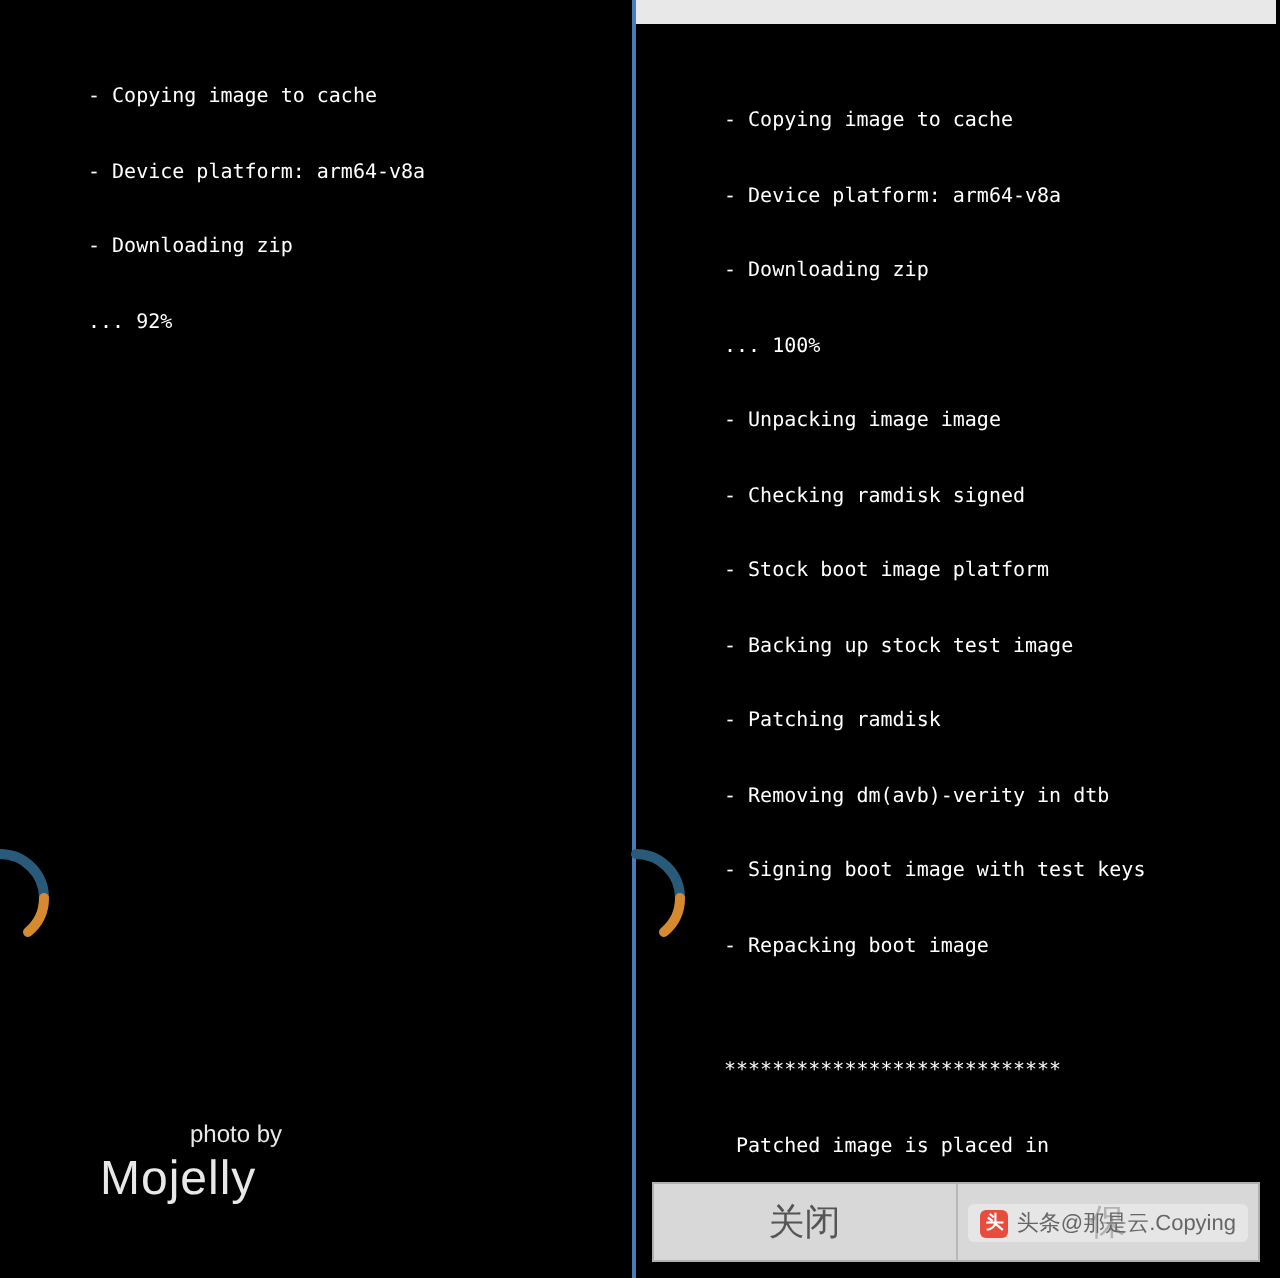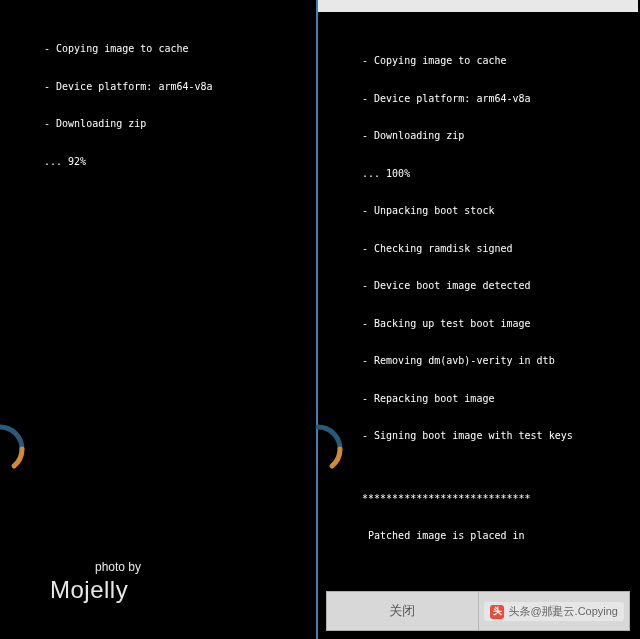--- a/index.html
+++ b/index.html
@@ -82,21 +82,21 @@
       background: #d8d8d8;
       display: flex;
       border: 1px solid #b0b0b0;
     }
     .btn {
       flex: 1;
       display: flex;
       align-items: center;
       justify-content: center;
       font-family: "Microsoft YaHei", sans-serif;
-      font-size: 13px;
+      font-size: 18px;
       color: #555;
       border-right: 1px solid #b8b8b8;
       cursor: pointer;
     }
     .btn:last-child { border-right: none; }
     .attribution {
       position: absolute;
       bottom: 18px;
       right: 14px;
       background: rgba(240,240,240,0.6);
@@ -145,27 +145,28 @@
     </div>
   </div>
 
   <div class="panel panel-right">
     <div class="top-bar"></div>
     <div class="terminal-content terminal-right">
       <span class="line">- Copying image to cache</span>
       <span class="line">- Device platform: arm64-v8a</span>
       <span class="line">- Downloading zip</span>
       <span class="line">... 100%</span>
-      <span class="line">- Unpacking boot stock</span>
+      <span class="line">- Unpacking image image</span>
       <span class="line">- Checking ramdisk signed</span>
-      <span class="line">- Device boot image detected</span>
-      <span class="line">- Backing up test boot image</span>
+      <span class="line">- Stock boot image platform</span>
+      <span class="line">- Backing up stock test image</span>
+      <span class="line">- Patching ramdisk</span>
       <span class="line">- Removing dm(avb)-verity in dtb</span>
+      <span class="line">- Signing boot image with test keys</span>
       <span class="line">- Repacking boot image</span>
-      <span class="line">- Signing boot image with test keys</span>
       <span class="line"></span>
       <span class="line">****************************</span>
       <span class="line"> Patched image is placed in </span>
       
       
       
     </div>
     <div class="spinner">
       <svg viewBox="0 0 60 60">
         <path d="M 30 8 A 22 22 0 0 1 52 30" fill="none" stroke="#2a5a7a" stroke-width="5" stroke-linecap="round"></path>

